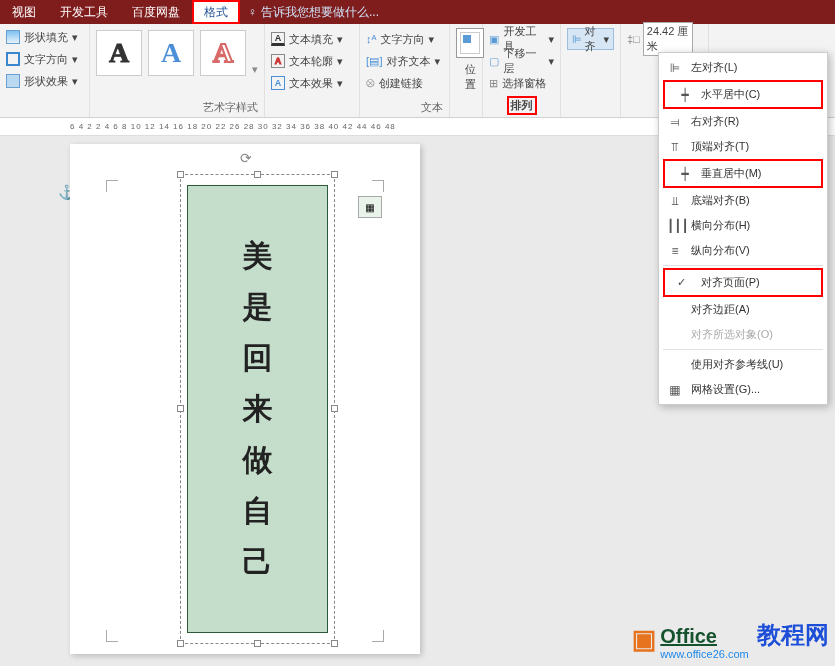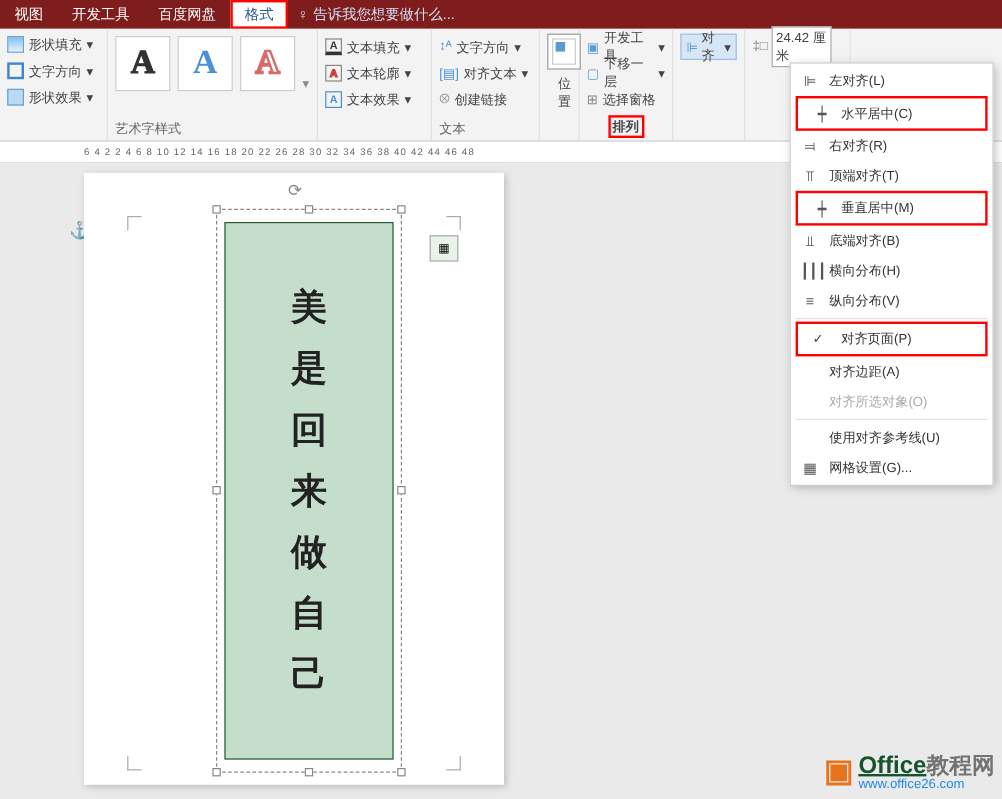--- a/index.html
+++ b/index.html
@@ -6,21 +6,21 @@
     body { width: 835px; height: 666px; background: #fff; overflow: hidden; position: relative; }
     
     .tabbar { height: 24px; background: #7f1d1d; display: flex; align-items: center; color: #fff; font-size: 12px; }
     .tab { padding: 0 12px; height: 24px; line-height: 24px; cursor: pointer; }
     .tab.active { background: #fff; color: #2a579a; border: 2px solid red; padding: 0 10px; line-height: 20px; }
     .tellme { display: flex; align-items: center; margin-left: 8px; color: #cfe0f5; }
     .tellme-icon { margin-right: 4px; font-size: 12px; }
     
     .ribbon { height: 94px; background: #f3f3f3; border-bottom: 1px solid #d0d0d0; display: flex; position: relative; }
     .ribbon-group { border-right: 1px solid #e1e1e1; padding: 2px 6px 0; display: flex; flex-direction: column; font-size: 11px; color: #444; }
-    .ribbon-group-label { text-align: left; color: #666; font-size: 11px; margin-top: auto; padding-bottom: 2px; }
+    .ribbon-group-label { text-align: right; color: #666; font-size: 11px; margin-top: auto; padding-bottom: 2px; }
     
     .g-shape { width: 90px; }
     .shape-btn { display: flex; align-items: center; height: 22px; gap: 4px; cursor: pointer; }
     .shape-swatch { width: 14px; height: 14px; display: inline-block; }
     
     .g-wordart { width: 175px; }
     .wa-gallery { display: flex; gap: 6px; padding: 4px 0; }
     .wa-item { width: 46px; height: 46px; border: 1px solid #ccc; background: #fff; display: flex; align-items: center; justify-content: center; font-size: 28px; font-weight: bold; font-family: serif; }
     .wa1 { color: #333; -webkit-text-stroke: 1px #333; }
     .wa2 { color: #4a8fd8; }
@@ -295,16 +295,16 @@
     </div>
   <div class="dd-item">
       <span class="dd-icon">▦</span>
       <span>网格设置(G)...</span>
     </div>
 </div>
 
 <div class="watermark">
   <span class="wm-o">▣</span>
   <div>
-    <span class="wm-t1">Office</span><span style="color:#737373;font-size:19px;">教程网</span>
+    <span class="wm-t1">Office</span><span style="color:#1d4ed8;font-size:24px;margin-left:40px;">教程网</span>
     <span class="wm-t2">www.office26.com</span>
   </div>
 </div>
 
 </body></html>

